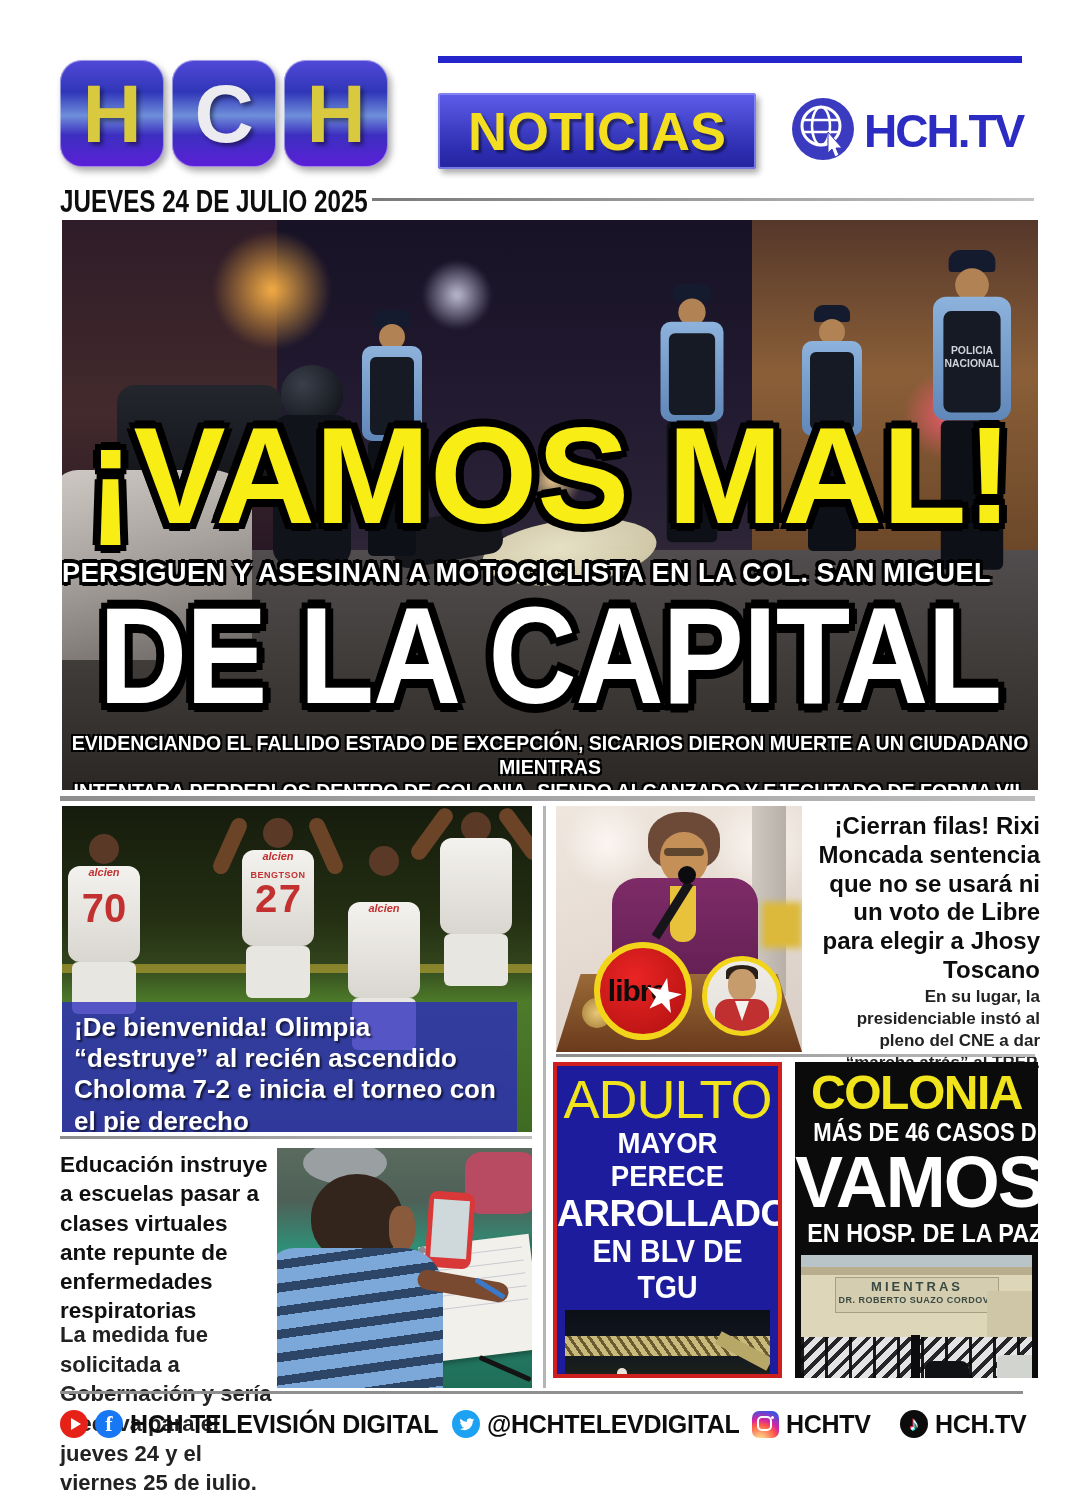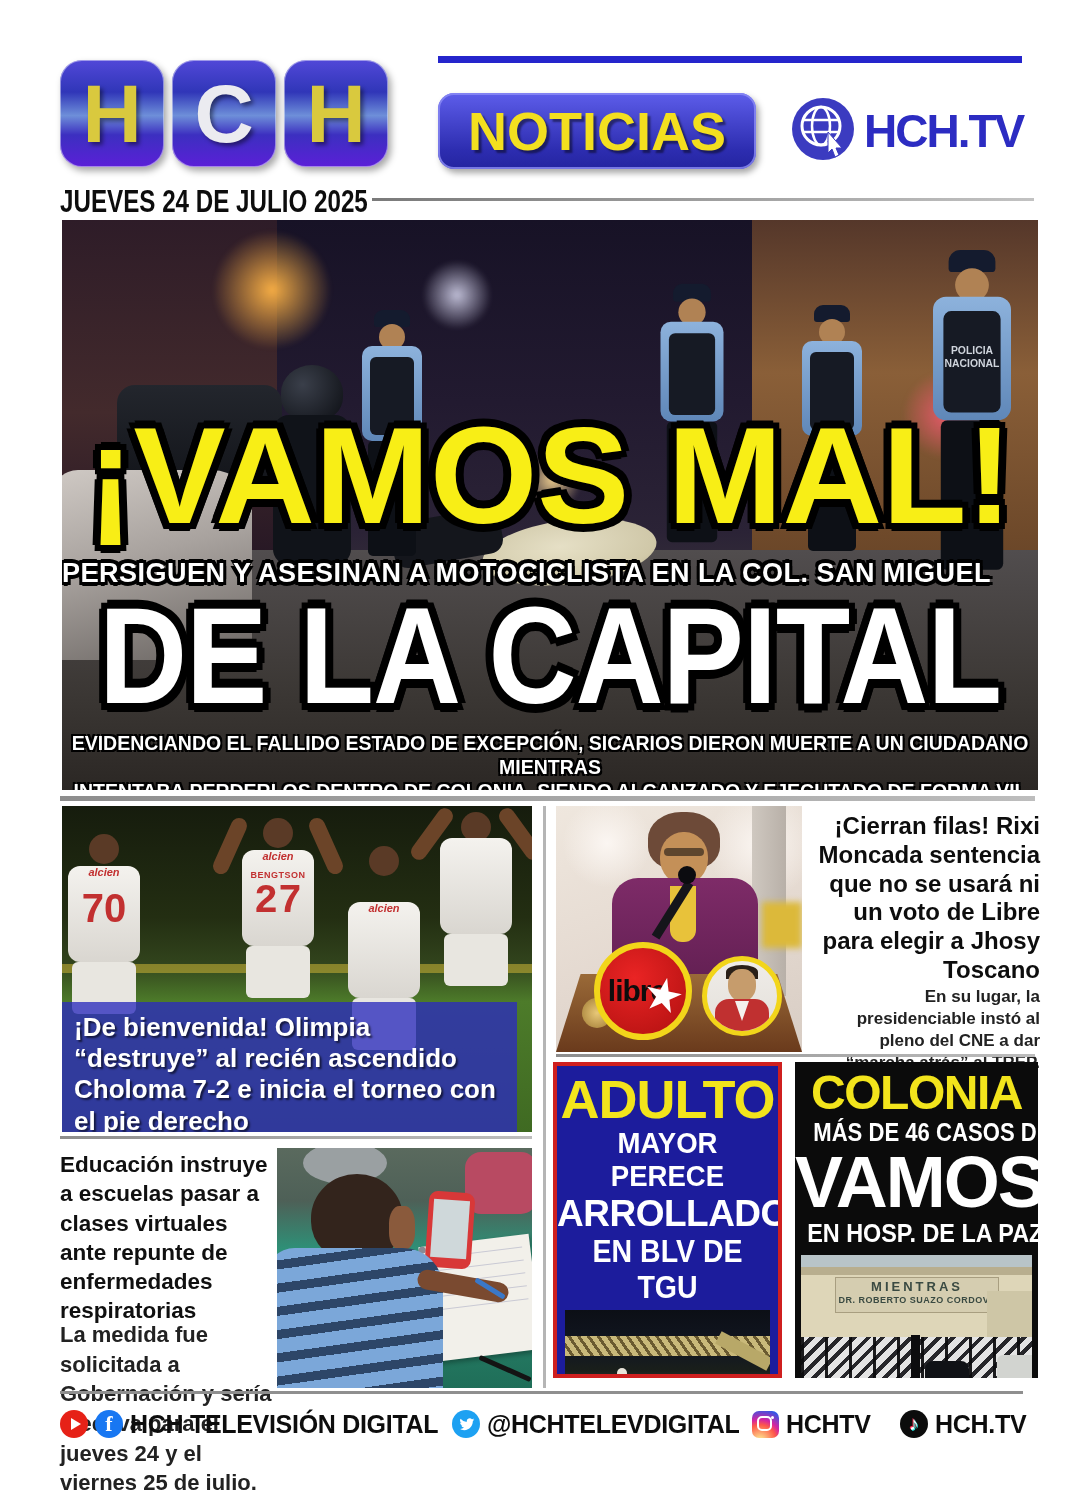--- a/index.html
+++ b/index.html
@@ -12,21 +12,21 @@
   .logo-tile{width:104px;height:107px;border-radius:22px;
     background:linear-gradient(180deg,#5148d8 0%,#3036b8 30%,#6e8fd9 52%,#3c2fc0 70%,#5b1fd8 100%);
     box-shadow:3px 4px 7px rgba(0,0,0,.35), inset 0 0 0 1px rgba(255,255,255,.45);
     display:flex;align-items:center;justify-content:center;}
   .logo-letter{font-size:82px;font-weight:bold;line-height:1;
     text-shadow:3px 3px 4px rgba(0,0,0,.45);}
   .logo-letter.yellow{color:#d9c93e;}
   .logo-letter.white{color:#ebebf0;}
 
   .top-blue-line{left:438px;top:56px;width:584px;height:7px;background:#2525cc;}
-  .noticias{left:438px;top:93px;width:318px;height:76px;border-radius:16px;
+  .noticias{left:438px;top:93px;width:318px;height:76px;border-radius:3px;
     background:linear-gradient(180deg,#5d5dea 0%,#2d2db0 75%,#2424a0 100%);
     box-shadow:3px 4px 6px rgba(0,0,0,.35), inset 0 0 0 2px rgba(140,140,245,.8);
     display:flex;align-items:center;justify-content:center;}
   .noticias span{color:#f3df1f;font-size:54px;font-weight:bold;letter-spacing:0;
     text-shadow:3px 3px 2px rgba(0,0,0,.45);}
   .globe{left:790px;top:96px;}
   .hchtv-label{left:864px;top:104px;font-size:46px;font-weight:bold;color:#2c2cc2;letter-spacing:-2px;}
 
   .date-label{left:60px;top:184px;font-size:31px;font-weight:bold;color:#0d0d0d;
     transform:scaleX(.78);transform-origin:left center;white-space:nowrap;}
@@ -128,21 +128,21 @@
 
   .politics-headline{left:800px;top:812px;width:240px;text-align:right;font-size:24px;font-weight:bold;
     color:#0d0d0d;line-height:1.2;}
   .politics-subtext{left:808px;top:986px;width:232px;text-align:right;font-size:17px;font-weight:bold;
     color:#222;line-height:1.3;}
   .div-mid-right{left:556px;top:1054px;width:479px;height:3px;}
 
   
   .adulto{left:553px;top:1062px;width:229px;height:316px;box-sizing:border-box;
     background:#1c1c9c;border:4px solid #cf1f1f;text-align:center;overflow:hidden;}
-  .adulto .l1{color:#f2e41c;font-size:54px;font-weight:bold;line-height:1.02;margin-top:6px;letter-spacing:-1px;}
+  .adulto .l1{color:#f2e41c;font-size:54px;font-weight:normal;line-height:1.02;margin-top:6px;letter-spacing:-1px;}
   .adulto .l2{color:#fff;font-size:29px;font-weight:bold;line-height:1.15;transform:scaleX(.95);}
   .adulto .l3{color:#fff;font-size:37px;font-weight:bold;line-height:1.1;letter-spacing:-.5px;}
   .adulto .l4{color:#fff;font-size:31px;font-weight:bold;line-height:1.15;transform:scaleX(.92);}
   .road{position:relative;width:205px;height:133px;margin:4px auto 0;overflow:hidden;
     background:linear-gradient(180deg,#0c0f16 0%,#121722 30%,#1a1f1a 46%,#3c3c40 58%,#242326 100%);}
   .bridge{position:absolute;left:0;top:26px;width:205px;height:20px;
     background:repeating-linear-gradient(55deg,#c9b97a 0 5px,#6a5a30 5px 8px);}
   .bridge-stairs{position:absolute;left:150px;top:34px;width:58px;height:14px;background:#b8a868;transform:rotate(28deg);}
   .road-officer-h{position:absolute;left:52px;top:58px;width:10px;height:10px;border-radius:50%;background:#e8e4da;}
   .road-officer-b{position:absolute;left:50px;top:67px;width:14px;height:30px;border-radius:4px;background:#3c4044;}

